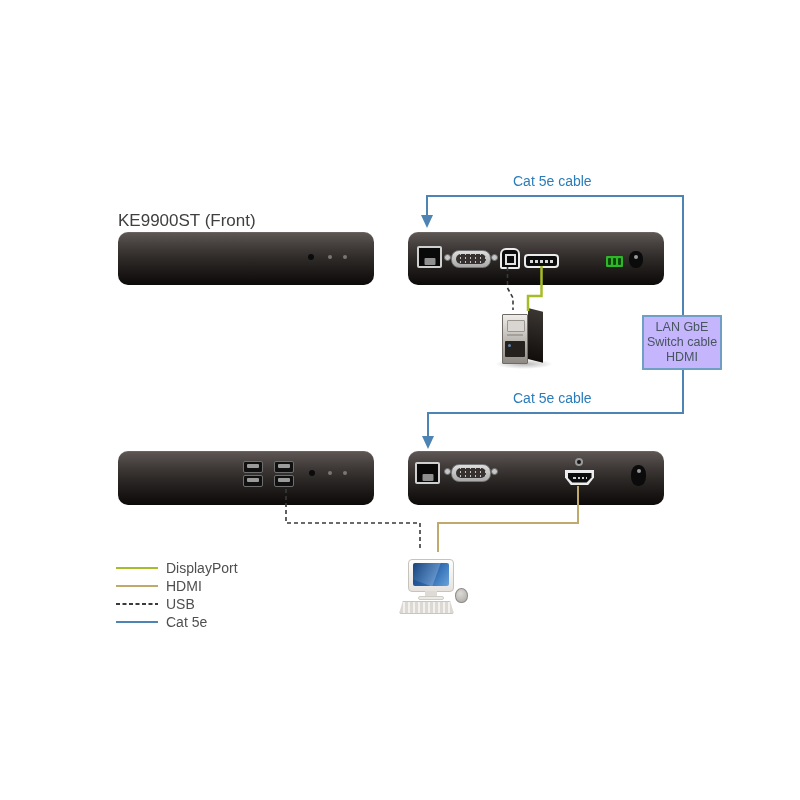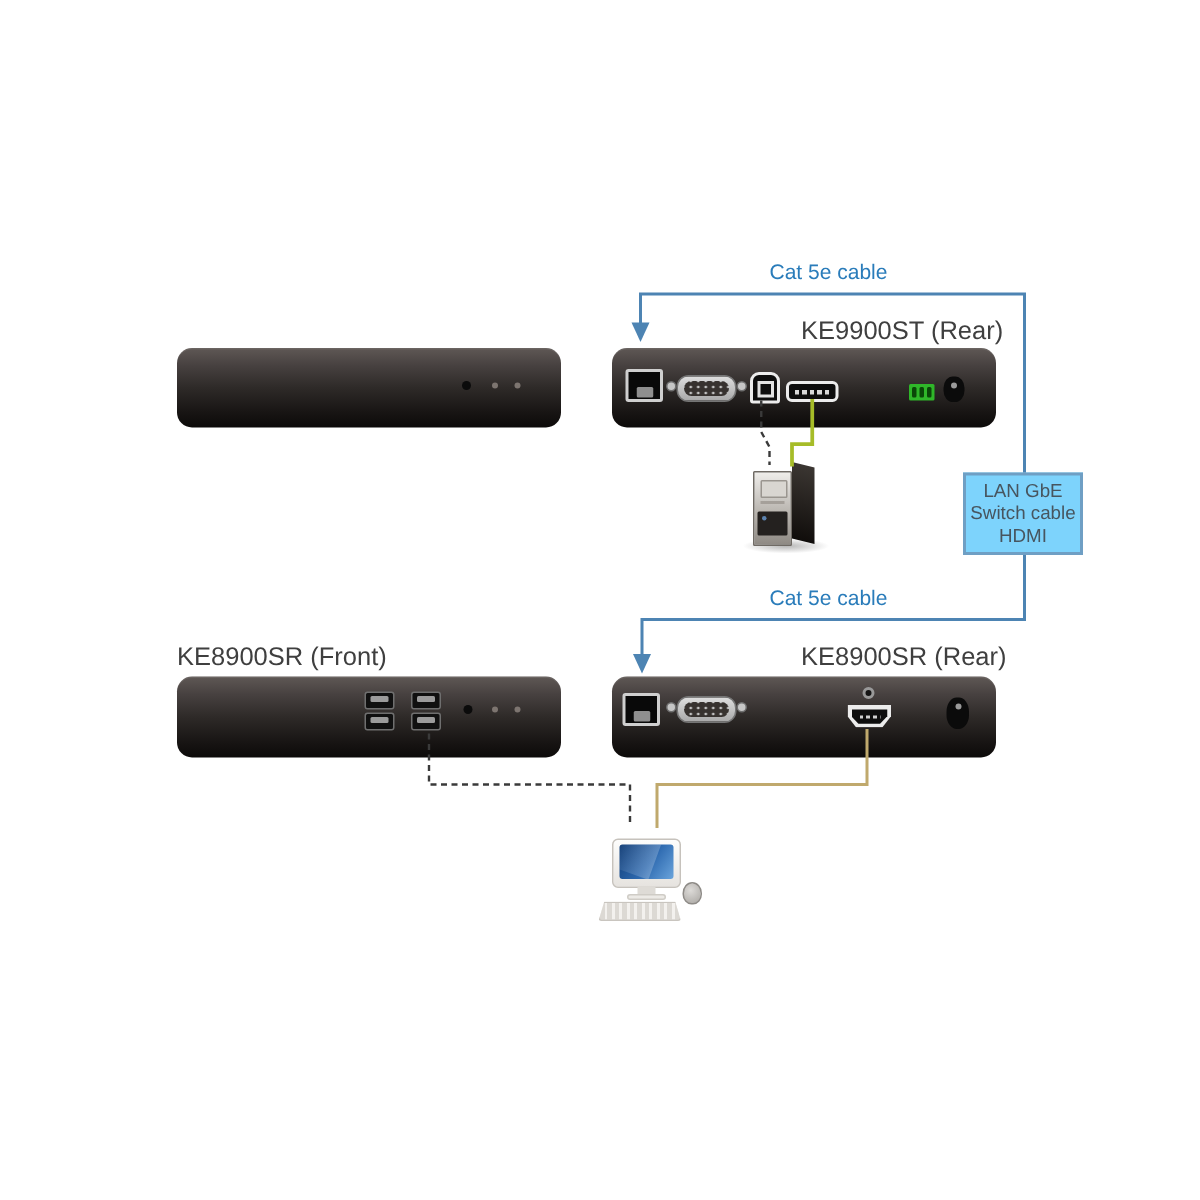--- a/index.html
+++ b/index.html
@@ -48,21 +48,21 @@
     clip-path:polygon(0 0,100% 0,100% 50%,80% 100%,20% 100%,0 50%);}
   .hdmi-pins{position:absolute;left:5px;right:5px;top:4px;height:2.5px;
     background:repeating-linear-gradient(90deg,#cfcfcf 0 2.5px,rgba(0,0,0,0) 2.5px 4.5px);}
   .hdmi-screw{position:absolute;width:8px;height:8px;border-radius:50%;border:2px solid #999;background:#151515;box-sizing:border-box;}
   
   .usb-block{position:absolute;width:20px;height:27px;display:flex;flex-direction:column;gap:2px;}
   .usb-cell{height:12px;background:#101010;border:1px solid #6f6f6f;border-radius:2px;box-sizing:border-box;}
   .usb-cell .tongue{display:block;width:12px;height:4px;background:#9b9b9b;border-radius:1px;margin:2px auto 0;}
   
   .switch-box{
-    position:absolute;left:642px;top:315px;width:80px;height:55px;background:#7dd3fc;
+    position:absolute;left:642px;top:315px;width:80px;height:55px;background:#c4b5fd;
     border:2px solid #6f9fc4;box-sizing:border-box;z-index:2;
     display:flex;flex-direction:column;align-items:center;justify-content:center;
     font-size:12.5px;line-height:15px;color:#47555f;text-align:center;
   }
   
   .tower{position:absolute;left:498px;top:306px;width:52px;height:64px;z-index:2;}
   .tower .shadow{position:absolute;left:-3px;top:53px;width:58px;height:10px;
     background:radial-gradient(ellipse at center,rgba(110,110,110,.5) 0%,rgba(110,110,110,0) 70%);}
   .tower .side{position:absolute;left:30px;top:2px;width:15px;height:51px;
     background:linear-gradient(180deg,#3b3632,#100d0b);transform:skewY(14deg);transform-origin:left top;}
@@ -92,23 +92,21 @@
   
   .legend{position:absolute;left:115px;top:559px;}
   .legend-row{display:flex;align-items:center;height:18px;}
   .legend-label{font-size:14px;color:#4f4f4f;margin-left:5px;}
 </style>
 </head>
 <body>
 
 <div id="canvas">
 
-  <div class="dev-label" style="left:534px;top:211px;">KE9900ST (Rear)</div>
-  <div class="dev-label" style="left:118px;top:428px;">KE8900SR (Front)</div>
-  <div class="dev-label" style="left:534px;top:428px;">KE8900SR (Rear)</div>
+  <div class="dev-label" style="left:118px;top:211px;">KE9900ST (Front)</div>
   <div class="cable-label" style="left:513px;top:173px;">Cat 5e cable</div>
   <div class="cable-label" style="left:513px;top:390px;">Cat 5e cable</div>
 
   <div class="bar" style="left:118px;top:232px;">
     <span class="led led-dark" style="left:190px;top:22px;"></span>
     <span class="led led-dim" style="left:210px;top:23px;"></span>
     <span class="led led-dim" style="left:225px;top:23px;"></span>
   </div>
 
   <div class="bar" style="left:408px;top:232px;">
@@ -218,14 +216,40 @@
 
     <path d="M541.5 266 V296 H528 V311" fill="none" stroke-width="2.5" stroke="#a6bc28"></path>
 
     <path d="M507.5 267 V288 L513 298 V310" fill="none" stroke-width="1.6" stroke-dasharray="4 3" stroke="#3a3a3a"></path>
 
     <path d="M578 486 V523 H438 V552" fill="none" stroke-width="2" stroke="#c0a96d"></path>
 
     <path d="M286 489 V523 H420 V551" fill="none" stroke-width="1.6" stroke-dasharray="4 3" stroke="#3a3a3a"></path>
   </svg>
 
+  <div class="legend">
+    <div class="legend-row">
+      <svg width="46" height="8">
+          <line x1="1" y1="4" x2="43" y2="4" stroke-width="2" stroke="#a6bc28"></line>
+        </svg>
+      <span class="legend-label">DisplayPort</span>
+    </div>
+    <div class="legend-row">
+      <svg width="46" height="8">
+          <line x1="1" y1="4" x2="43" y2="4" stroke-width="2" stroke="#c0a96d"></line>
+        </svg>
+      <span class="legend-label">HDMI</span>
+    </div>
+    <div class="legend-row">
+      <svg width="46" height="8">
+          <line x1="1" y1="4" x2="43" y2="4" stroke-width="2" stroke-dasharray="4 2.5" stroke="#3a3a3a"></line>
+        </svg>
+      <span class="legend-label">USB</span>
+    </div>
+    <div class="legend-row">
+      <svg width="46" height="8">
+          <line x1="1" y1="4" x2="43" y2="4" stroke-width="2" stroke="#4d84b3"></line>
+        </svg>
+      <span class="legend-label">Cat 5e</span>
+    </div>
+  </div>
 
 </div>
 
 </body></html>

